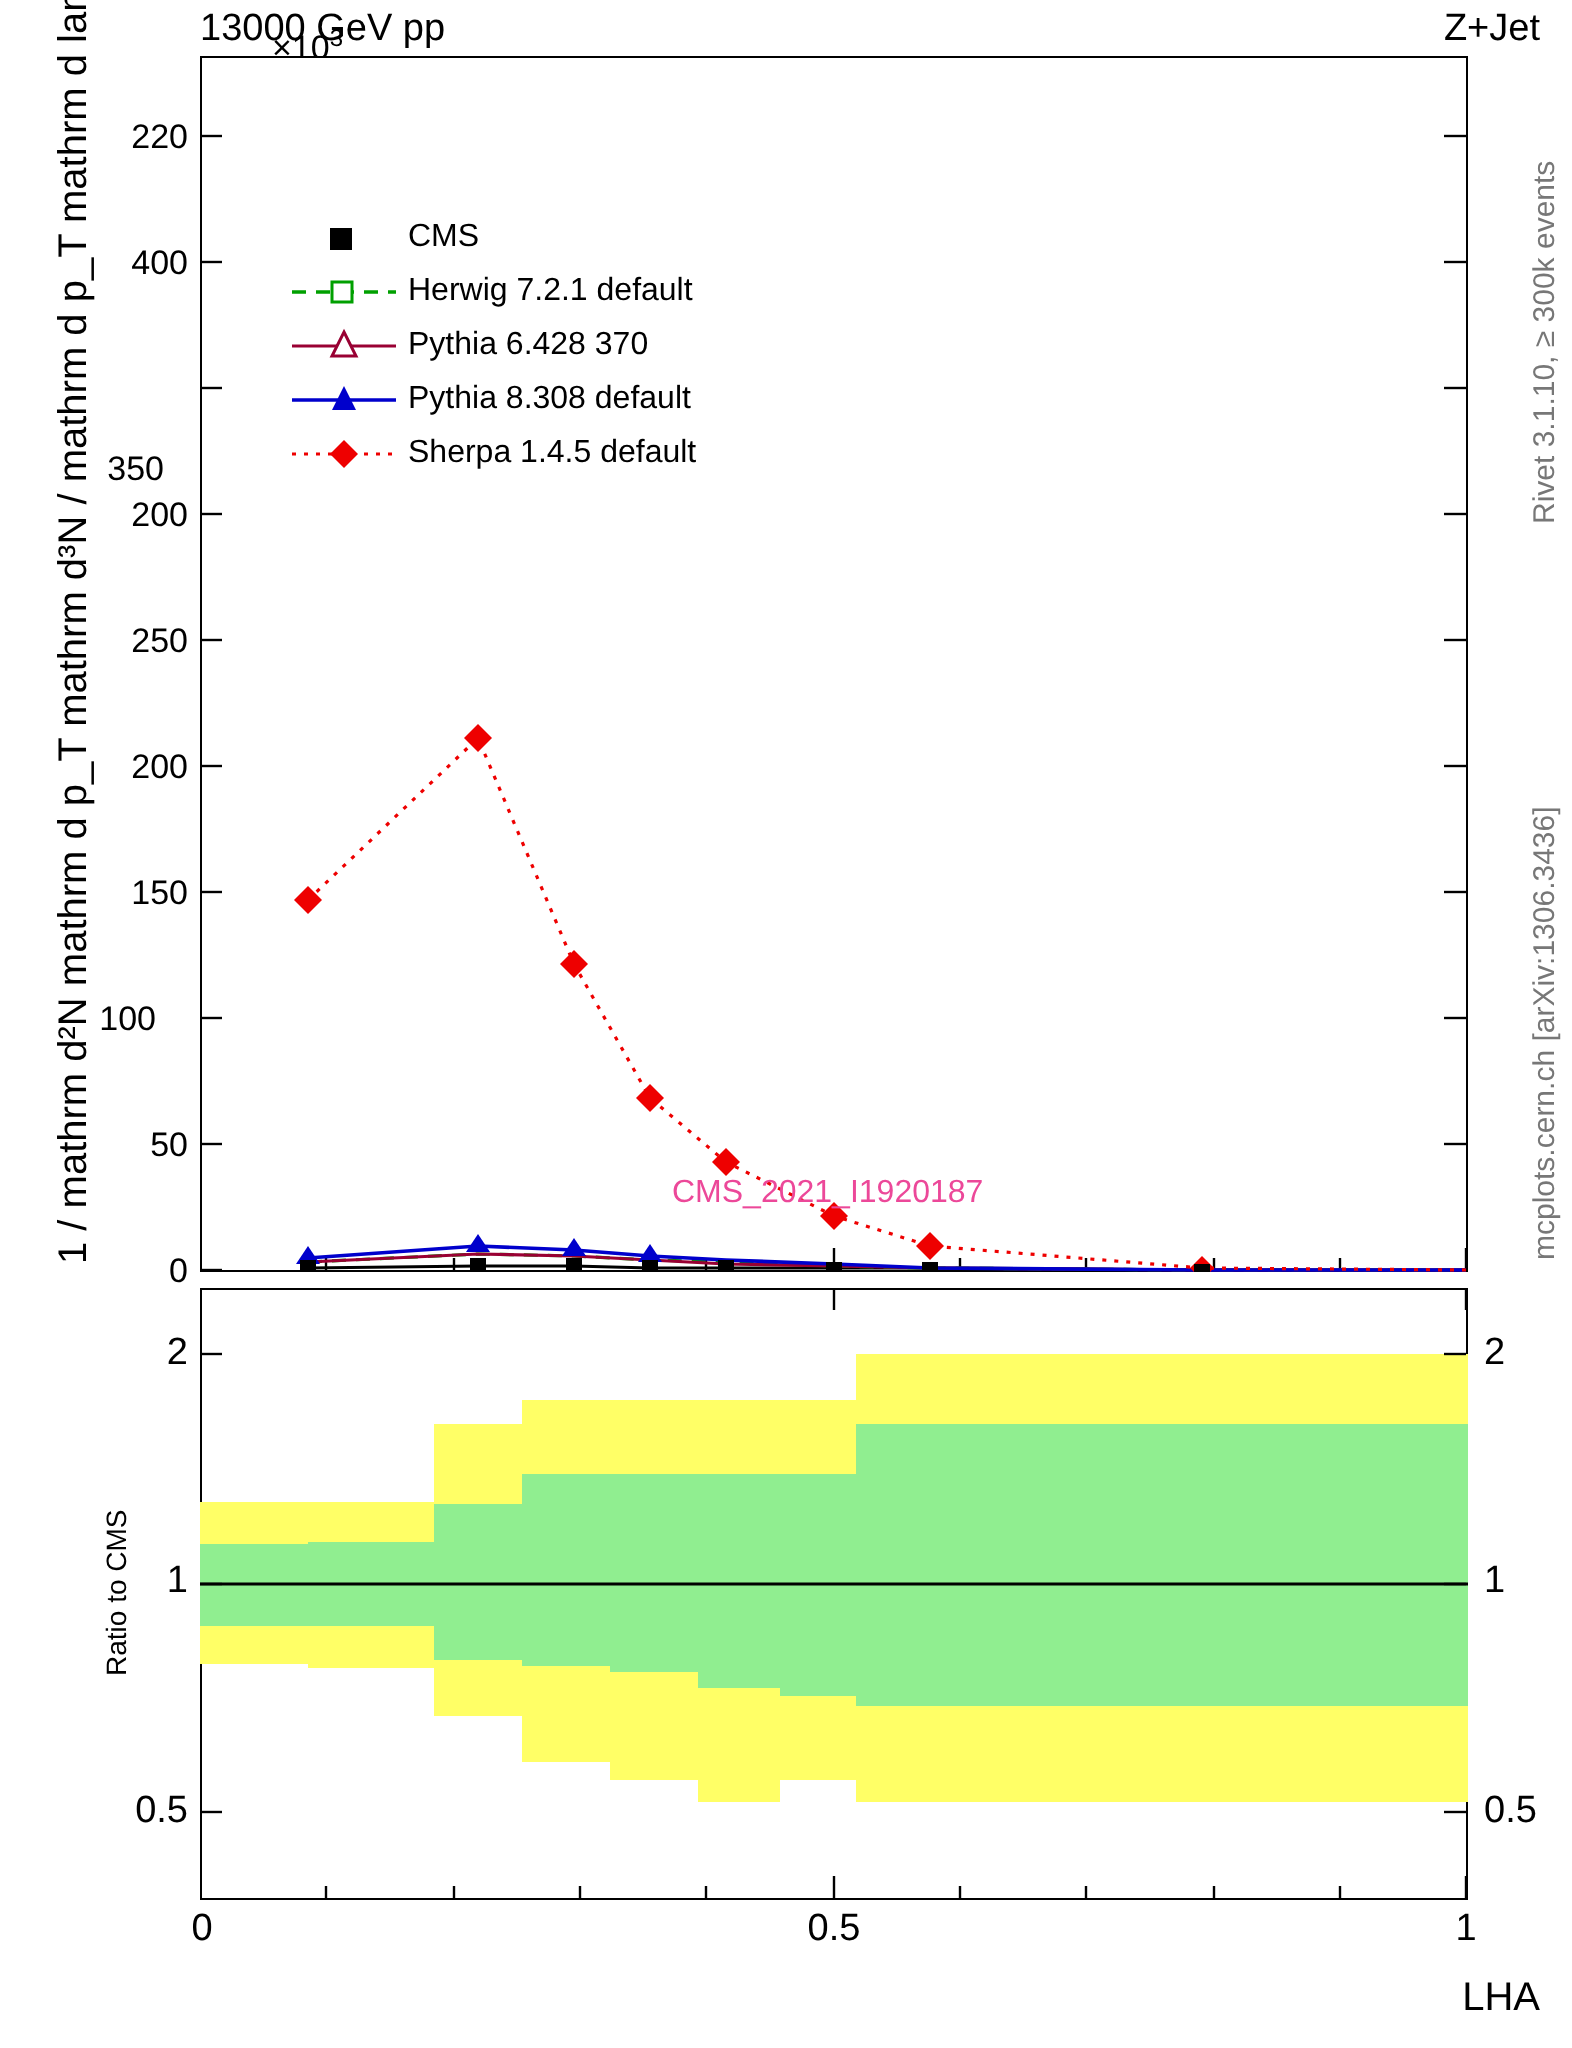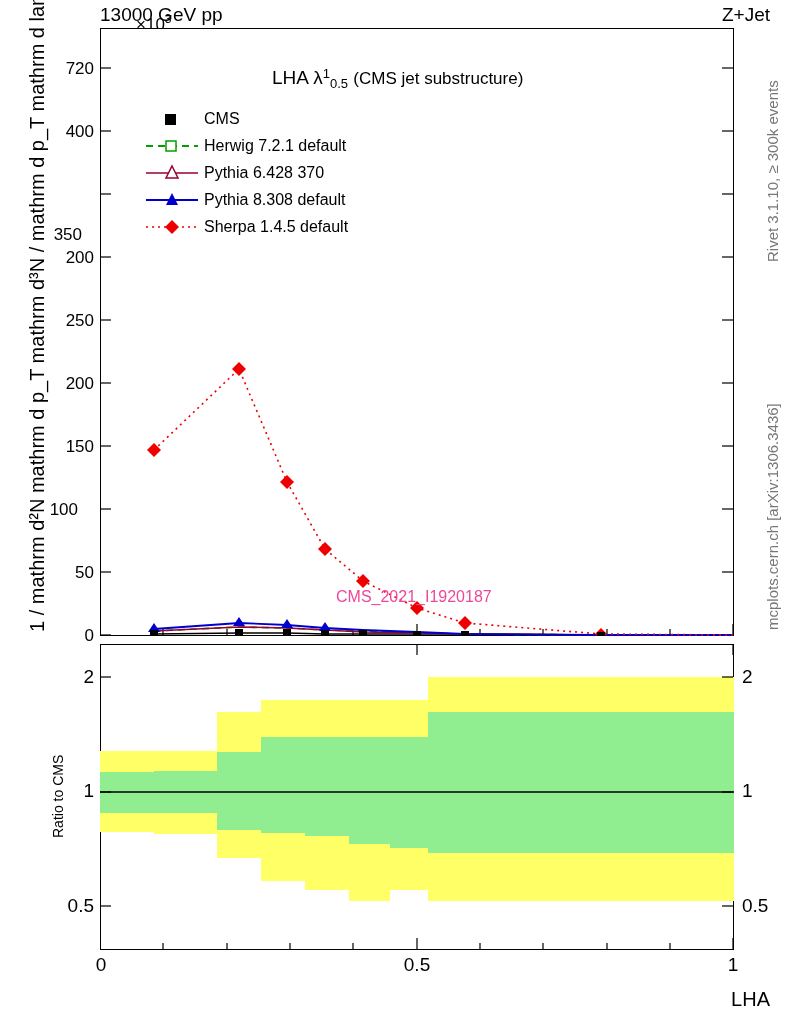--- a/index.html
+++ b/index.html
@@ -153,26 +153,22 @@
 
   <div class="tick" style="left:56px;top:626px;width:38px;text-align:right;">0</div>
   <div class="tick" style="left:46px;top:563px;width:48px;text-align:right;">50</div>
   <div class="tick" style="left:20px;top:500px;width:58px;text-align:right;">100</div>
   <div class="tick" style="left:36px;top:437px;width:58px;text-align:right;">150</div>
   <div class="tick" style="left:36px;top:374px;width:58px;text-align:right;">200</div>
   <div class="tick" style="left:36px;top:311px;width:58px;text-align:right;">250</div>
   <div class="tick" style="left:36px;top:248px;width:58px;text-align:right;">200</div>
   <div class="tick" style="left:24px;top:185px;width:58px;text-align:right;margin-top:40px;">350</div>
   <div class="tick" style="left:36px;top:122px;width:58px;text-align:right;">400</div>
-  <div class="tick" style="left:36px;top:59px;width:58px;text-align:right;">720</div>
-
-  <div class="txt" id="plot-title">
-    <span>LHA λ</span><sup class="sup">1</sup><sub class="sub">0.5</sub>
-    <span style="font-size:17px">(CMS jet substructure)</span>
-  </div>
+  <div class="tick" style="left:36px;top:59px;width:58px;text-align:right;">220</div>
+
 
   <div class="txt" id="watermark">CMS_2021_I1920187</div>
 
   <div id="legend">
     <div class="leg-row">
       <svg class="leg-mark" viewBox="0 0 52 22">
         <rect x="19" y="6" width="11" height="11" fill="#000000"></rect>
       </svg>
       <span class="leg-label">CMS</span>
     </div>

